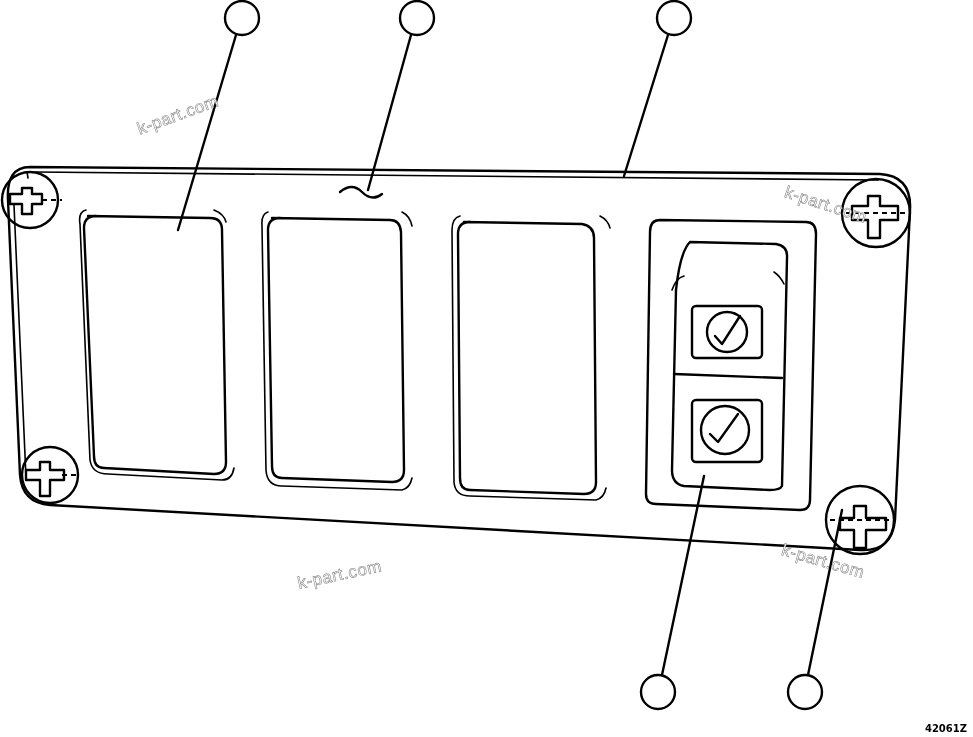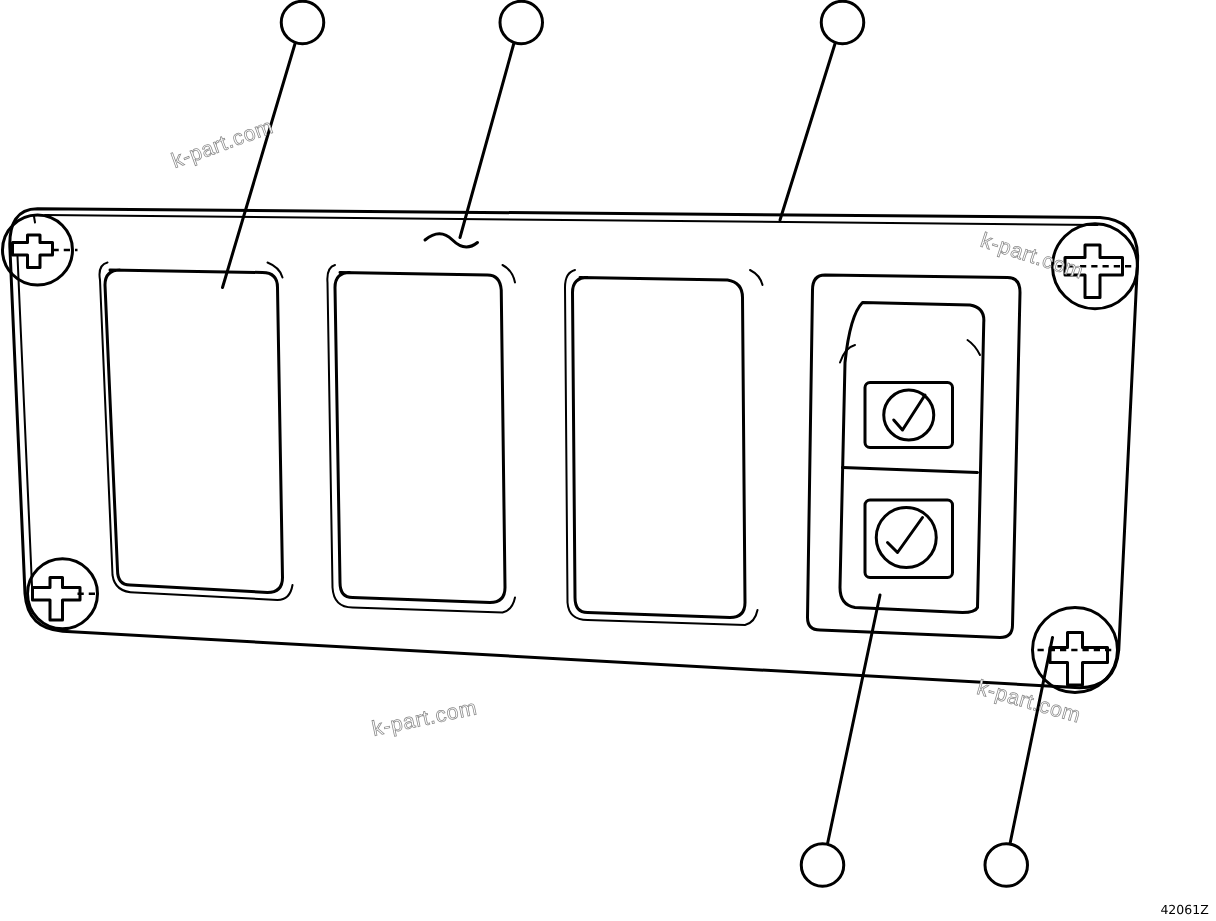--- a/index.html
+++ b/index.html
@@ -2,21 +2,21 @@
 <html><head>
   <meta charset="utf-8">
   <style>
     html, body { margin: 0; padding: 0; background: #ffffff; }
     body { width: 973px; height: 737px; position: relative; overflow: hidden; font-family: "Liberation Sans", sans-serif; }
     svg.drawing { position: absolute; left: 0; top: 0; }
     .ln { fill: none; stroke: #000; stroke-width: 2.4; stroke-linejoin: round; stroke-linecap: round; }
     .thin { fill: none; stroke: #000; stroke-width: 1.6; stroke-linecap: round; }
     .dash { fill: none; stroke: #000; stroke-width: 2; stroke-dasharray: 5 4; }
     .wm { position: absolute; font-size: 17px; color: #ffffff; -webkit-text-stroke: 0.6px #8a8a8a; letter-spacing: 0.5px; white-space: nowrap; transform-origin: left center; }
-    .figid { position: absolute; right: 6px; bottom: 3px; font-size: 10px; font-weight: normal; color: #000; font-family: "DejaVu Sans", sans-serif; }
+    .figid { position: absolute; right: 6px; bottom: 3px; font-size: 10px; font-weight: bold; color: #000; font-family: "DejaVu Sans", sans-serif; }
   </style>
 </head>
 <body>
 
 <svg class="drawing" width="973" height="737" viewBox="0 0 973 737">
 
   <path class="ln" d="M30,167 L880,174 Q912,176 910,210 L895,520 Q892,552 860,550 L50,505 Q22,503 20,475 L8,200 Q6,167 30,167 Z"></path>
   <path class="thin" d="M36,172 L878,180 M14,205 L26,478"></path>
 
   <g>

